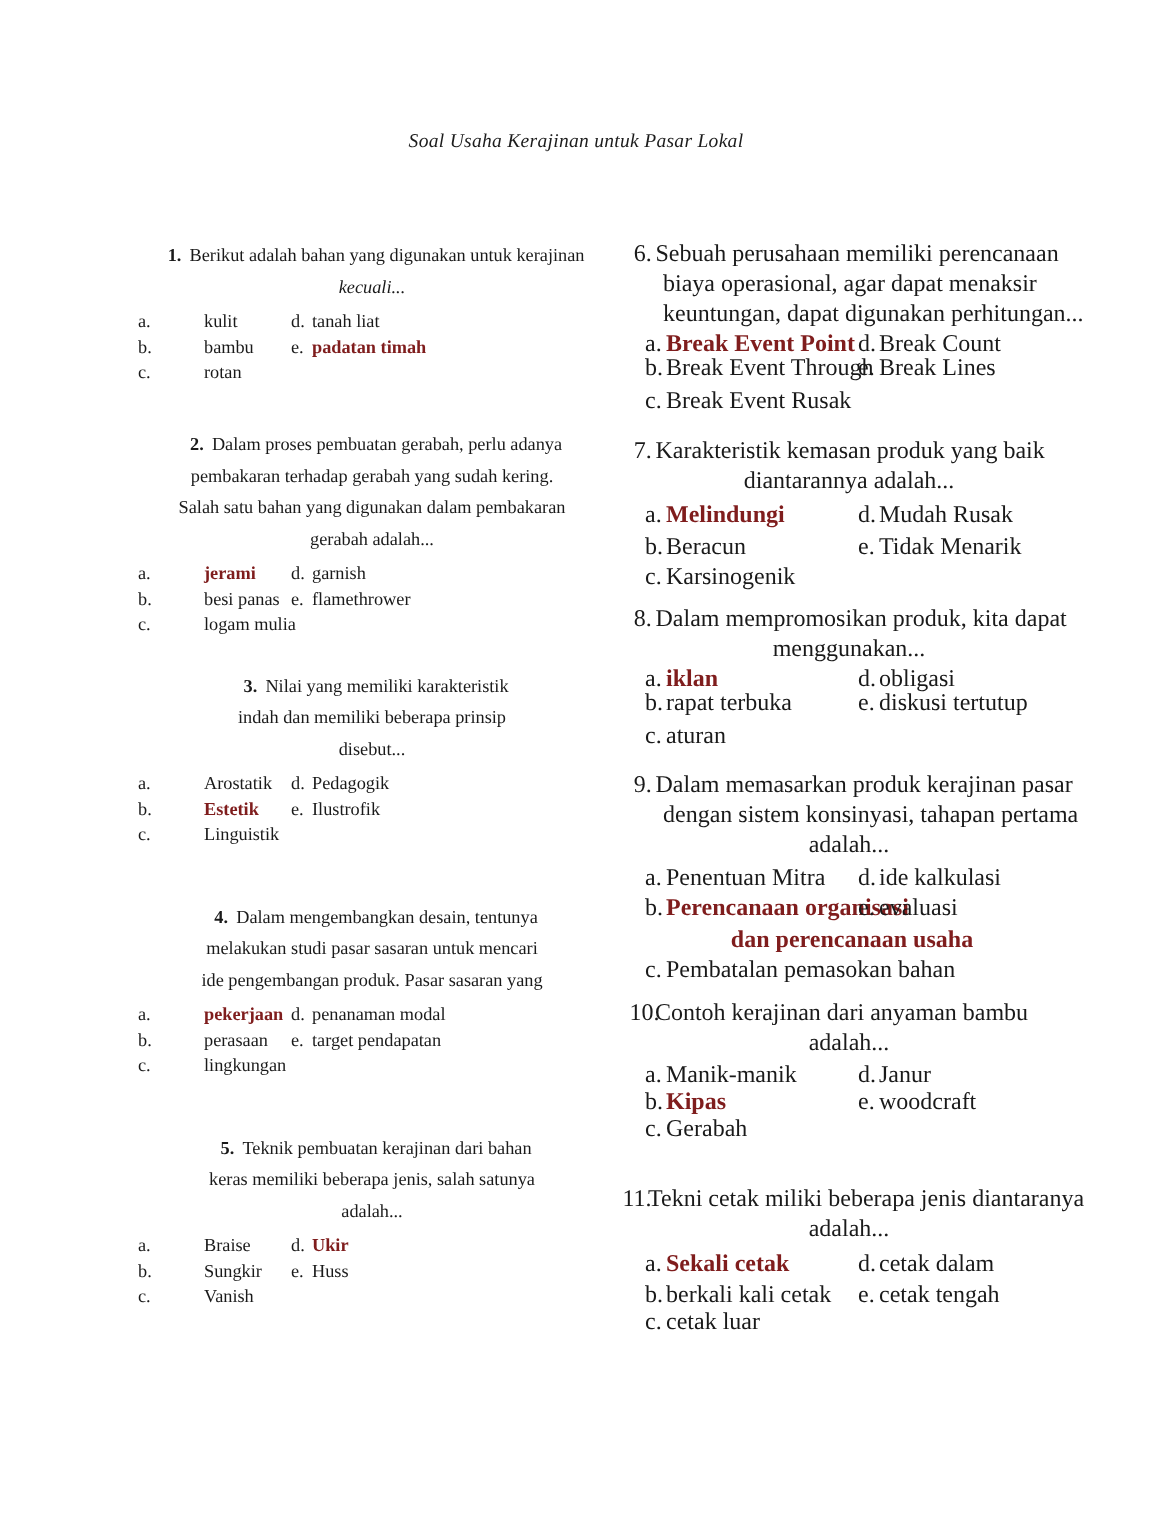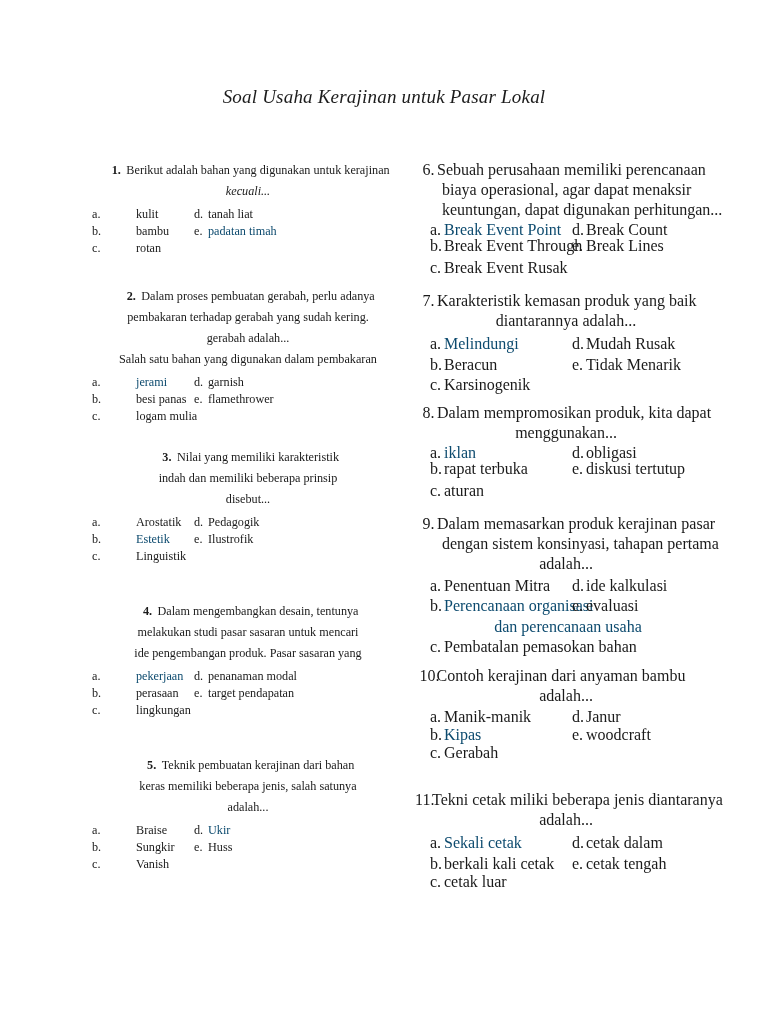--- a/index.html
+++ b/index.html
@@ -22,21 +22,21 @@
     background: #ffffff;
     overflow: hidden;
   }
   .doc-title {
     position: absolute;
     top: 86px;
     left: 0;
     width: 768px;
     text-align: center;
     font-style: italic;
-    font-size: 19px;
+    font-size: 13px;
     letter-spacing: 0.2px;
     color: #1c1c1c;
   }
   
   .columns {
     position: absolute;
     top: 160px;
     left: 0;
     width: 768px;
   }
@@ -102,22 +102,22 @@
   }
   .col-right .opt-row.tight { min-height: 16px; line-height: 16px; }
   .col-right .lab  { position: absolute; left: 10px; }
   .col-right .txt  { position: absolute; left: 24px; }
   .col-right .lab2 { position: absolute; left: 152px; }
   .col-right .txt2 { position: absolute; left: 166px; }
   .col-right .cont-line { padding-left: 26px; line-height: 19px; }
 
   .ital { font-style: italic; }
   .ans {
-    color: #0c4a6e;
-    font-weight: normal;
+    color: #7f1d1d;
+    font-weight: bold;
   }
   .spacer-sm { height: 6px; }
   .spacer-md { height: 13px; }
   .spacer-lg { height: 20px; }
 </style>
 </head>
 <body>
 
 <div class="page">
 
@@ -148,22 +148,22 @@
             <span class="txt">rotan</span>
           </div>
         </div>
       </div>
 
       <div class="spacer-md"></div>
 
       <div class="q">
         <div class="q-line first"><span class="q-num">2.</span><span>Dalam proses pembuatan gerabah, perlu adanya</span></div>
         <div class="q-line">pembakaran terhadap gerabah yang sudah kering.</div>
+        <div class="q-line">Salah satu bahan yang digunakan dalam pembakaran</div>
         <div class="q-line">gerabah adalah...</div>
-        <div class="q-line">Salah satu bahan yang digunakan dalam pembakaran</div>
         <div class="opts">
           <div class="opt-row">
             <span class="lab">a.</span>
             <span class="txt ans">jerami</span>
             <span class="lab2">d.</span>
             <span class="txt2">garnish</span>
           </div>
           <div class="opt-row">
             <span class="lab">b.</span>
             <span class="txt">besi panas</span>

